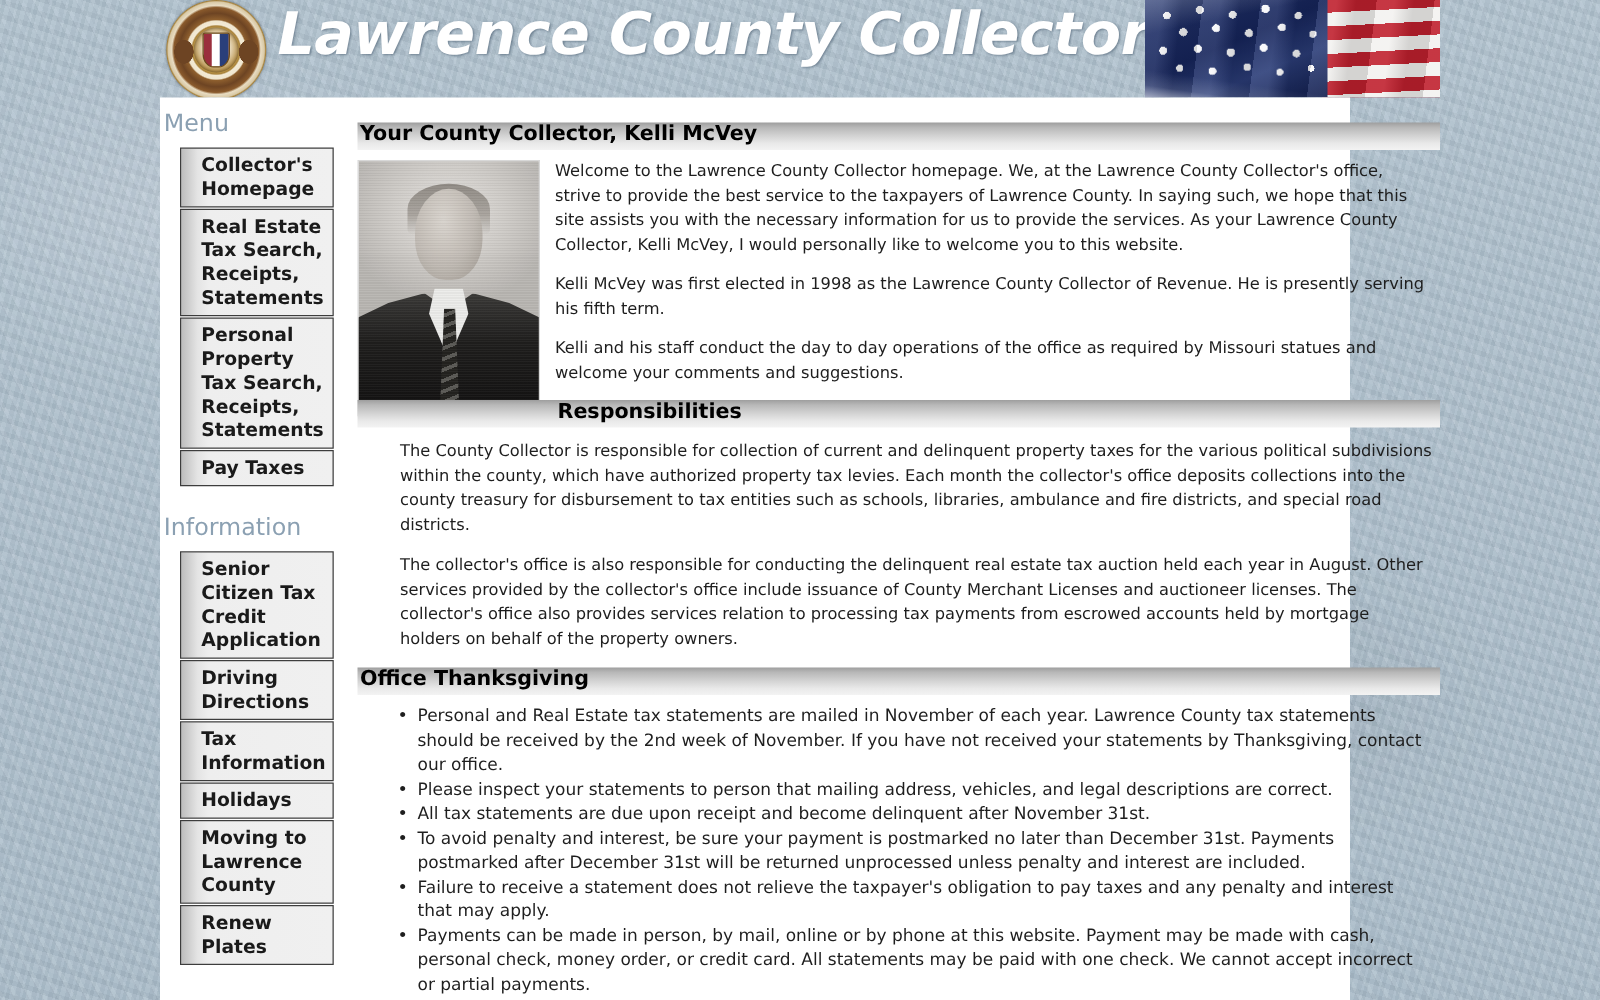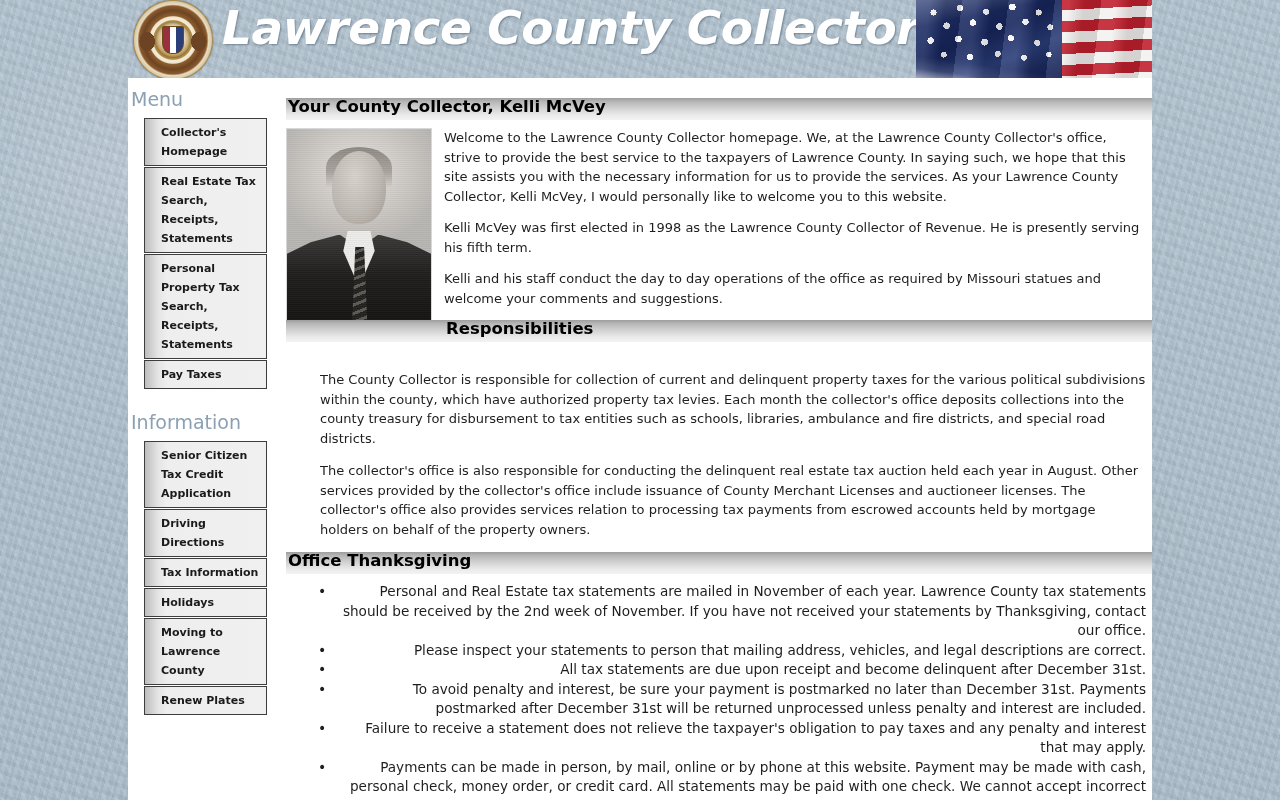--- a/index.html
+++ b/index.html
@@ -122,21 +122,21 @@
     background:
       linear-gradient(168deg, rgba(255,255,255,0.20) 0%, rgba(255,255,255,0) 22%),
       linear-gradient(8deg, rgba(255,255,255,0.55) 0%, rgba(255,255,255,0.12) 9%, rgba(255,255,255,0) 20%),
       repeating-linear-gradient(97deg, rgba(255,255,255,0.10) 0px, rgba(255,255,255,0.10) 14px, rgba(0,0,0,0.13) 30px, rgba(0,0,0,0.13) 46px);
   }
 
   
   #page {
     position: absolute;
     left: 128px; top: 78px;
-    width: 1024px; height: 722px;
+    width: 952px; height: 722px;
     background: #ffffff;
   }
 
   
   #sidebar {
     position: absolute;
     left: 0px; top: 0px;
     width: 158px; height: 722px;
     padding-top: 10px;
   }
@@ -149,21 +149,21 @@
     font-family: "DejaVu Sans", sans-serif;
   }
   .side-heading.second { margin-top: 22px; }
   .menu-group { padding-left: 16px; }
   .menu-item {
     position: relative;
     display: block;
     border: 1px solid #3d3d3d;
     background: linear-gradient(90deg, #bdbdbd 0px, #cfcfcf 6px, #e4e4e4 13px, #eeeeee 22px, #f0f0f0 100%);
     color: #1a1a1a;
-    font-size: 11px;
+    font-size: 15px;
     font-weight: bold;
     line-height: 19px;
     padding: 4px 6px 4px 16px;
     margin-bottom: 1px;
     width: 123px;
     cursor: pointer;
     font-family: "DejaVu Sans", sans-serif;
   }
 
   
@@ -235,37 +235,36 @@
   .body-text {
     font-size: 13px;
     line-height: 19.5px;
     color: #1e1e1e;
     margin: 0 0 12px 0;
     font-family: "DejaVu Sans", sans-serif;
   }
   #intro-text { padding-left: 158px; padding-right: 6px; }
   #intro-text p:first-child { margin-top: 0; }
 
-  .section-body { padding: 28px 6px 0 34px; }
+  .section-body { padding: 10px 6px 0 34px; }
   .section-body p { margin: 0 0 13px 0; }
 
   #office-list {
     margin: 8px 0 0 0;
     padding: 0 6px 0 48px;
     list-style: none;
   }
   #office-list li {
     position: relative;
     font-size: 13.6px;
     line-height: 19.5px;
     color: #1e1e1e;
     margin-bottom: 0px;
     padding-left: 0px;
     font-family: "DejaVu Sans", sans-serif;
-    text-align: right;
   }
   #office-list li::before {
     content: "•";
     position: absolute;
     left: -16px; top: 0;
     font-size: 14px;
     color: #1e1e1e;
   }
 </style>
 </head>
@@ -338,20 +337,20 @@
       <p class="body-text">The County Collector is responsible for collection of current and delinquent property taxes for the various political subdivisions within the county, which have authorized property tax levies. Each month the collector's office deposits collections into the county treasury for disbursement to tax entities such as schools, libraries, ambulance and fire districts, and special road districts.</p>
       <p class="body-text">The collector's office is also responsible for conducting the delinquent real estate tax auction held each year in August. Other services provided by the collector's office include issuance of County Merchant Licenses and auctioneer licenses. The collector's office also provides services relation to processing tax payments from escrowed accounts held by mortgage holders on behalf of the property owners.</p>
     </div>
 
     <div class="section-bar">
       <span>Office Thanksgiving</span>
     </div>
     <ul id="office-list">
       <li>Personal and Real Estate tax statements are mailed in November of each year. Lawrence County tax statements should be received by the 2nd week of November. If you have not received your statements by Thanksgiving, contact our office.</li>
       <li>Please inspect your statements to person that mailing address, vehicles, and legal descriptions are correct.</li>
-      <li>All tax statements are due upon receipt and become delinquent after December 31st.</li>
+      <li>All tax statements are due upon receipt and become delinquent after November 31st.</li>
       <li>To avoid penalty and interest, be sure your payment is postmarked no later than December 31st. Payments postmarked after December 31st will be returned unprocessed unless penalty and interest are included.</li>
       <li>Failure to receive a statement does not relieve the taxpayer's obligation to pay taxes and any penalty and interest that may apply.</li>
       <li>Payments can be made in person, by mail, online or by phone at this website. Payment may be made with cash, personal check, money order, or credit card. All statements may be paid with one check. We cannot accept incorrect or partial payments.</li>
     </ul>
 
   </div>
 </div>
 
 </body></html>

